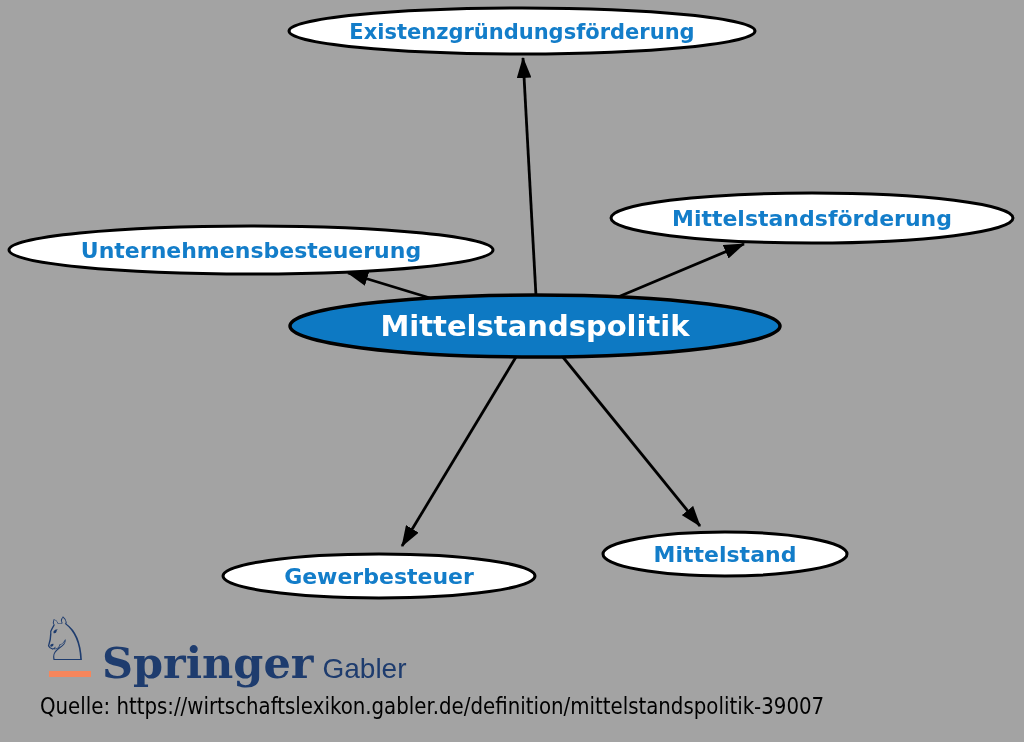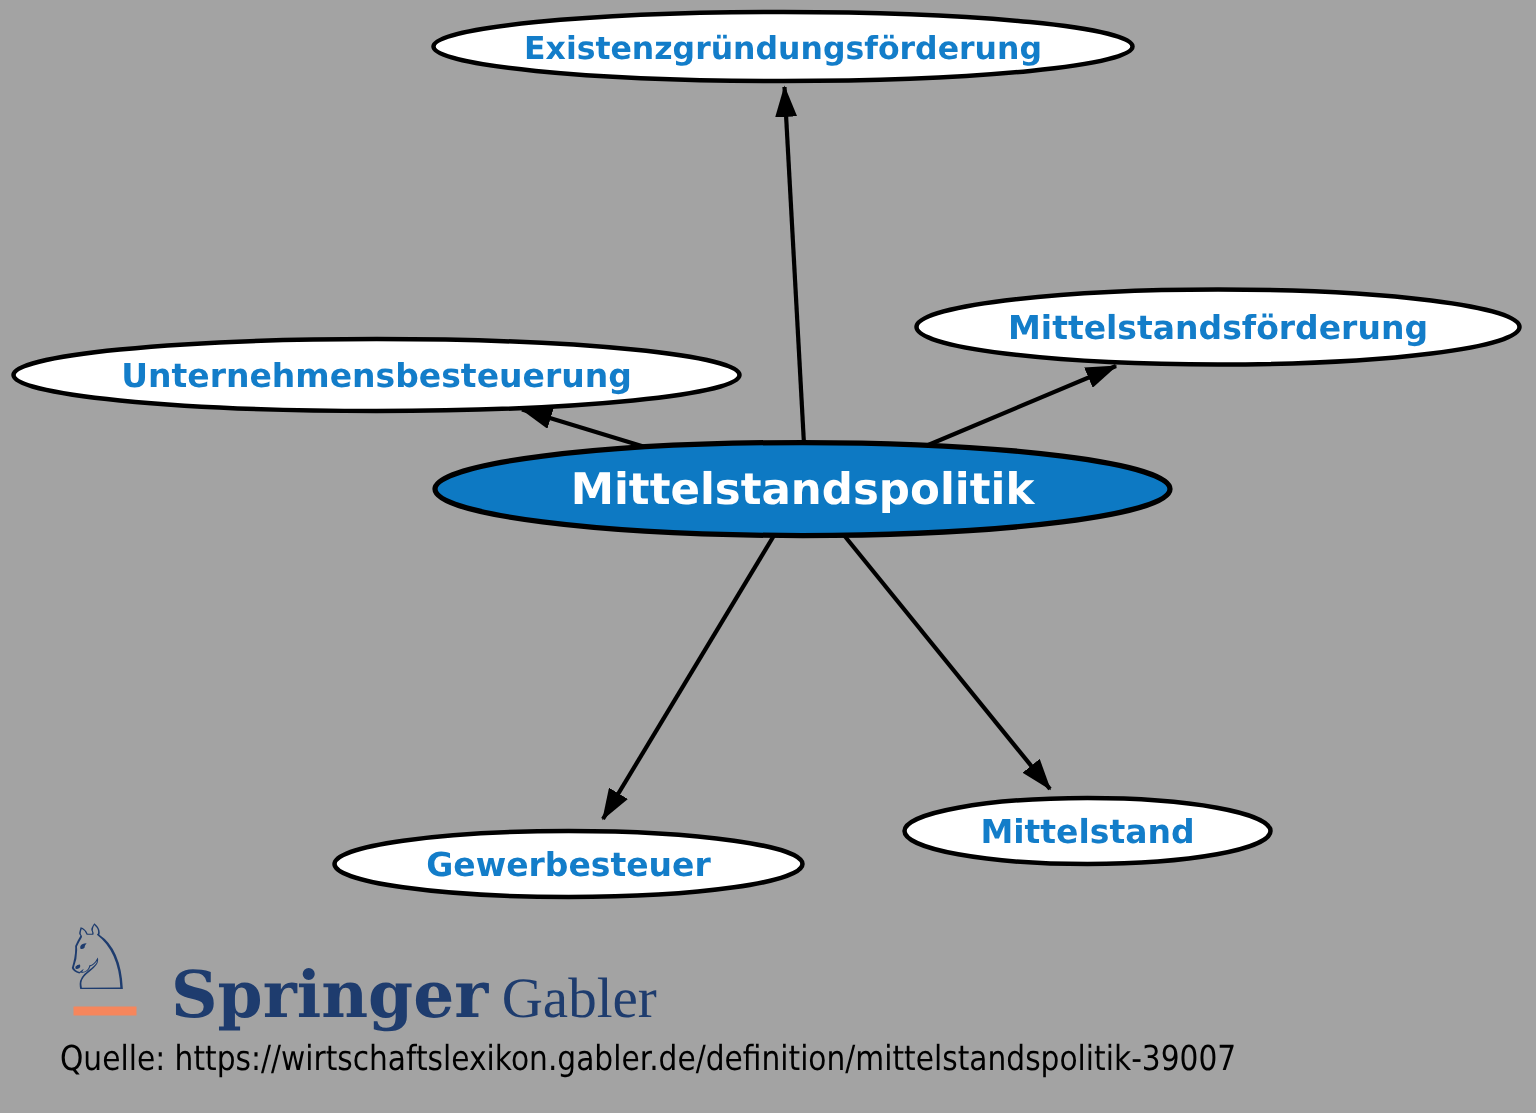--- a/index.html
+++ b/index.html
@@ -67,27 +67,27 @@
     top: 59px;
     width: 42px;
     height: 6px;
     background: #f6865c;
   }
   .brand-springer {
     font-family: "DejaVu Serif", serif;
     font-weight: 700;
     font-size: 43px;
     color: #1e3c6e;
-    margin-left: 18px;
+    margin-left: 6px;
     line-height: 52px;
   }
   .brand-gabler {
-    font-family: Liberation Serif, serif;
+    font-family: Liberation Sans, sans-serif;
     font-weight: 400;
-    font-size: 38px;
+    font-size: 28px;
     color: #1e3c6e;
     margin-left: 9px;
     line-height: 52px;
   }
   .source {
     position: absolute;
     left: 40px;
     top: 693px;
     font-family: "DejaVu Sans", sans-serif;
     font-size: 23px;

